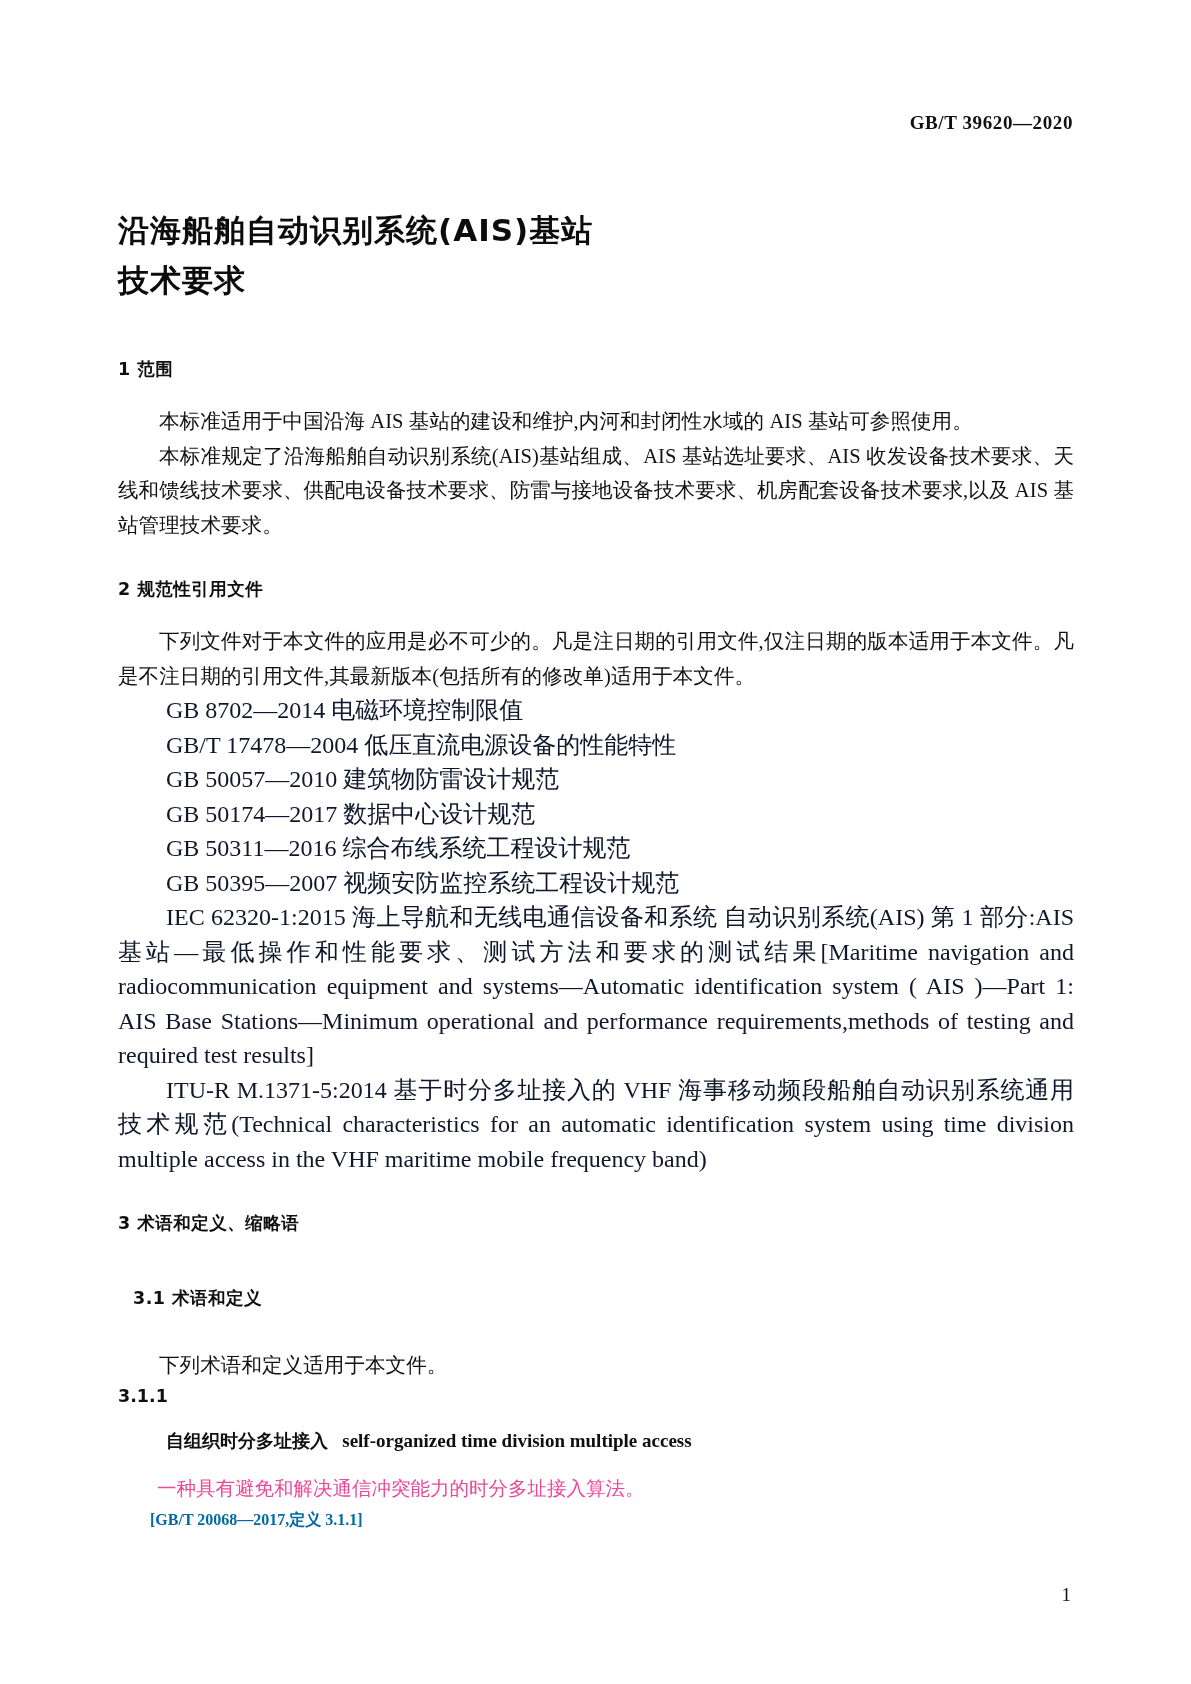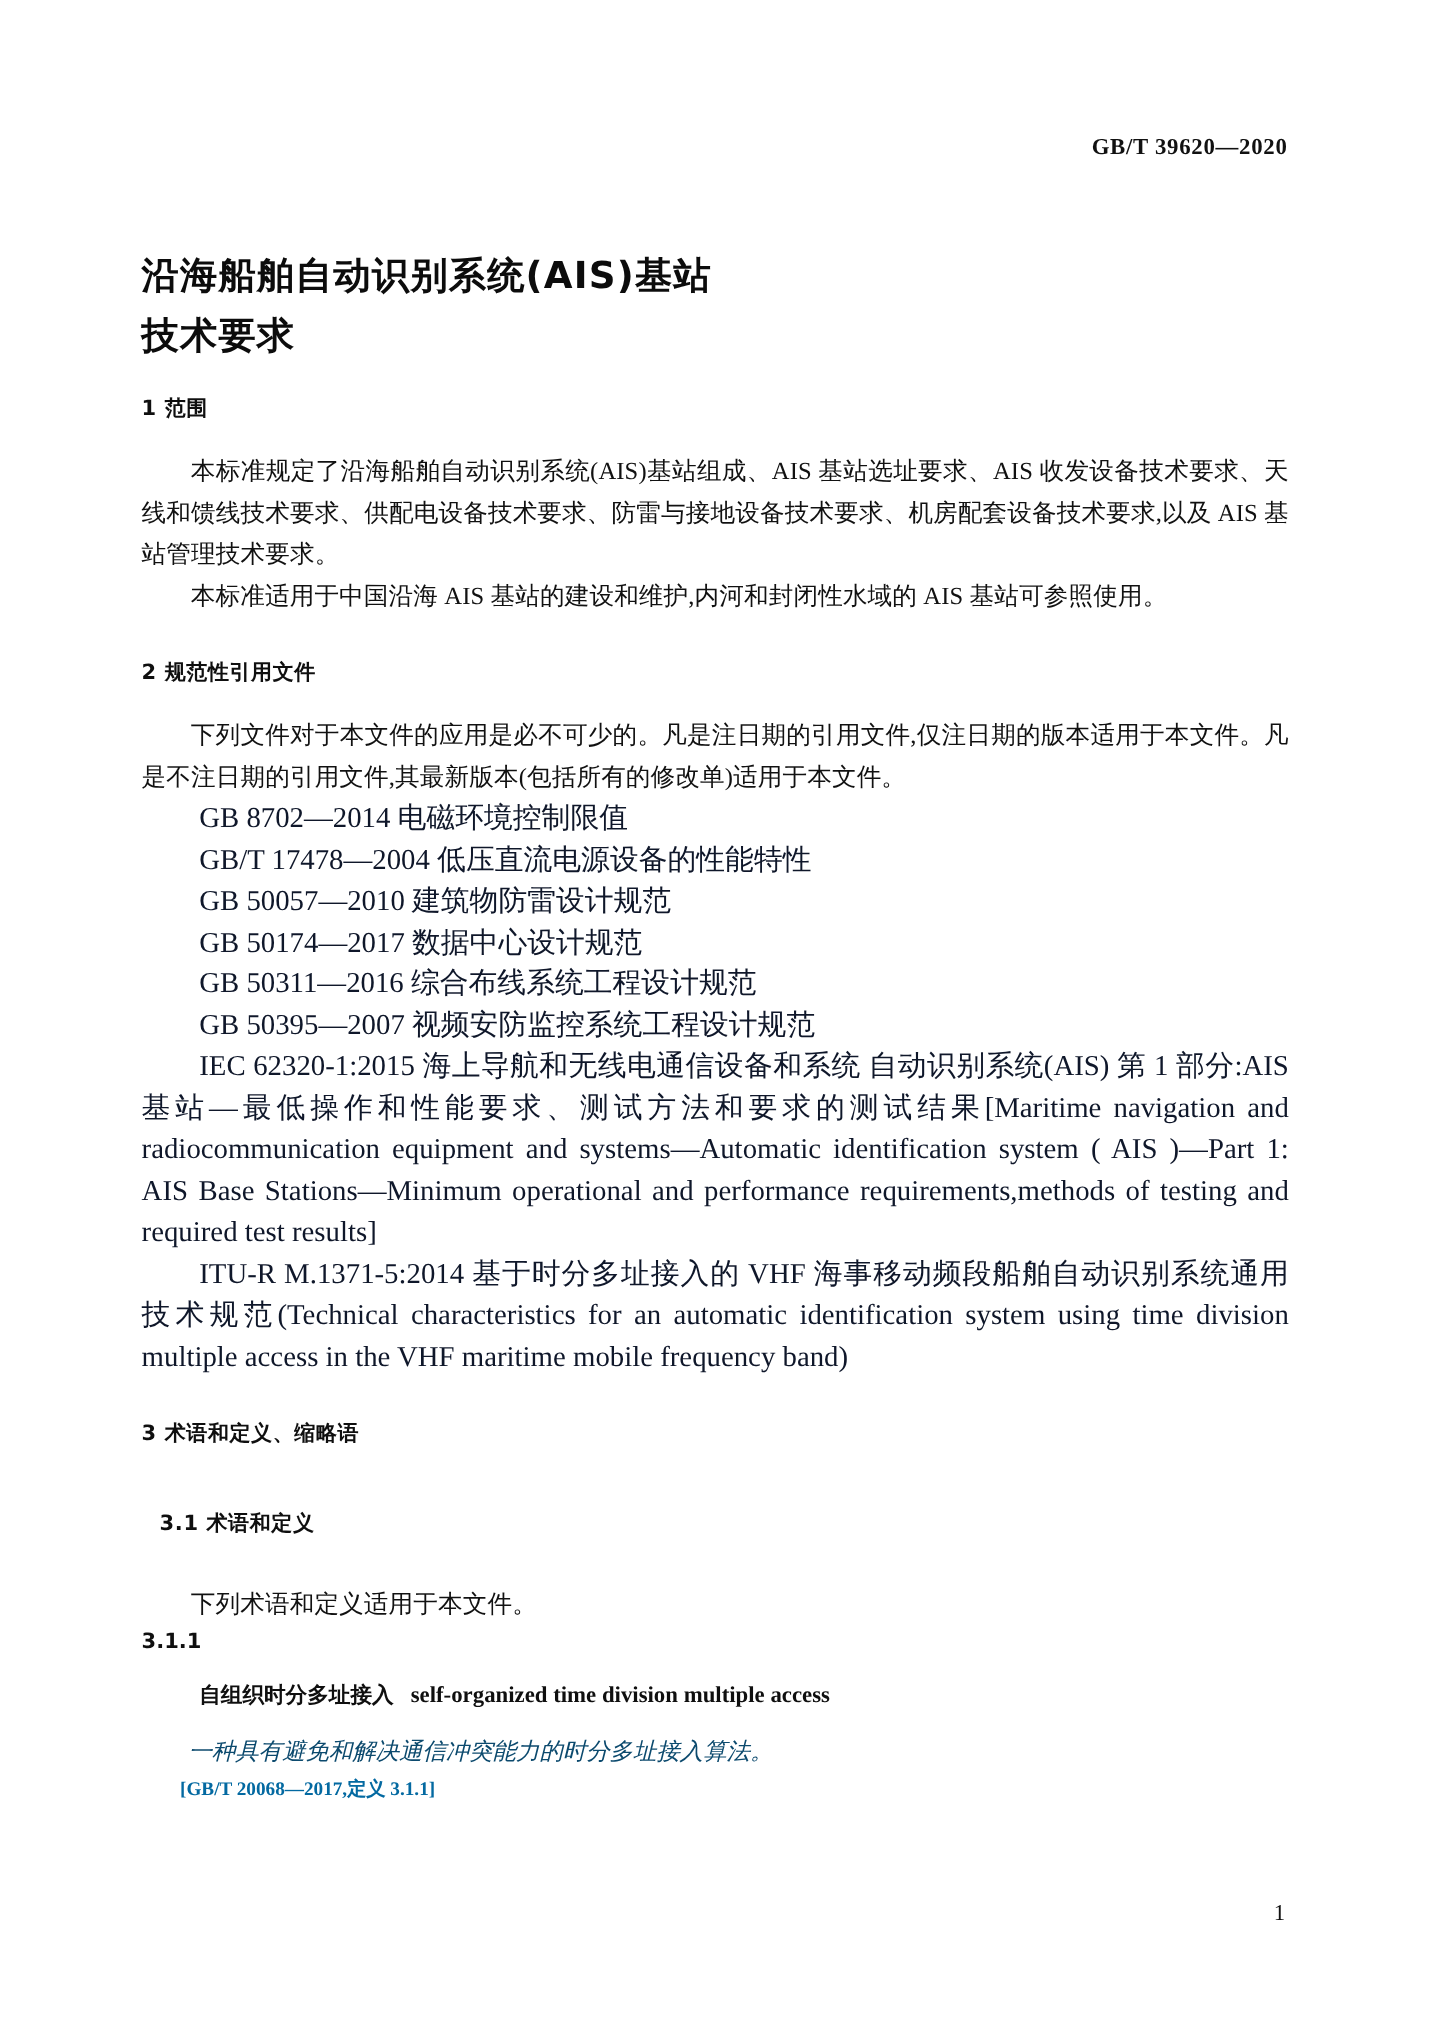--- a/index.html
+++ b/index.html
@@ -45,21 +45,21 @@
     font-family: "DejaVu Sans", "Liberation Sans", sans-serif;
     font-weight: bold;
     font-size: 31px;
     line-height: 50px;
     letter-spacing: 1px;
     color: #0c0c0c;
   }
   
   .body-col {
     position: absolute;
-    top: 328px;
+    top: 356px;
     left: 118px;
     width: 956px;
   }
   h2.sec {
     font-family: "DejaVu Sans", "Liberation Sans", sans-serif;
     font-weight: bold;
     font-size: 17.5px;
     line-height: 26px;
     margin: 0;
     letter-spacing: 0.5px;
@@ -118,22 +118,21 @@
   p.term-line {
     margin: 16px;
     line-height: 31px;
     text-indent: 2em;
   }
   p.def-line {
     margin: 0;
     font-size: 19.5px;
     line-height: 31px;
     text-indent: 2em;
-    color: #0c4a6e;
-    font-style: italic;
+    color: #ec4899;
   }
   p.src-line {
     margin: 0;
     font-size: 16px;
     line-height: 31px;
     text-indent: 2em;
     font-family: "Liberation Serif", "DejaVu Serif", serif;
     color: #0369a1;
     font-weight: bold;
   }
@@ -158,22 +157,22 @@
 
   <div class="doc-title">
     <div class="tline">沿海船舶自动识别系统(AIS)基站</div>
     <div class="tline">技术要求</div>
   </div>
 
   <div class="body-col">
 
     <h2 class="sec">1   范围</h2>
     <div class="gap-sec-after"></div>
+    <p class="para">本标准适用于中国沿海 AIS 基站的建设和维护,内河和封闭性水域的 AIS 基站可参照使用。</p>
     <p class="para">本标准规定了沿海船舶自动识别系统(AIS)基站组成、AIS 基站选址要求、AIS 收发设备技术要求、天线和馈线技术要求、供配电设备技术要求、防雷与接地设备技术要求、机房配套设备技术要求,以及 AIS 基站管理技术要求。</p>
-    <p class="para">本标准适用于中国沿海 AIS 基站的建设和维护,内河和封闭性水域的 AIS 基站可参照使用。</p>
 
     <div class="gap-sec-before"></div>
     <h2 class="sec">2   规范性引用文件</h2>
     <div class="gap-sec-after"></div>
     <p class="para">下列文件对于本文件的应用是必不可少的。凡是注日期的引用文件,仅注日期的版本适用于本文件。凡是不注日期的引用文件,其最新版本(包括所有的修改单)适用于本文件。</p>
 
     <p class="ref-item">GB 8702—2014   电磁环境控制限值</p>
     <p class="ref-item">GB/T 17478—2004   低压直流电源设备的性能特性</p>
     <p class="ref-item">GB 50057—2010   建筑物防雷设计规范</p>
     <p class="ref-item">GB 50174—2017   数据中心设计规范</p>

